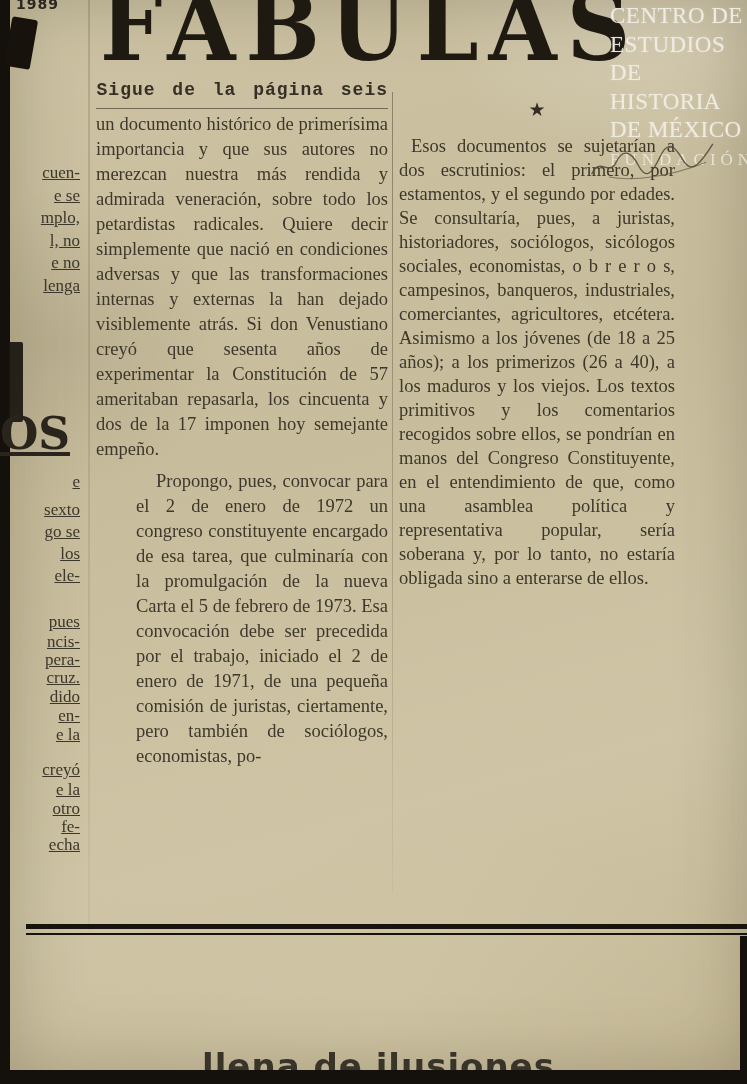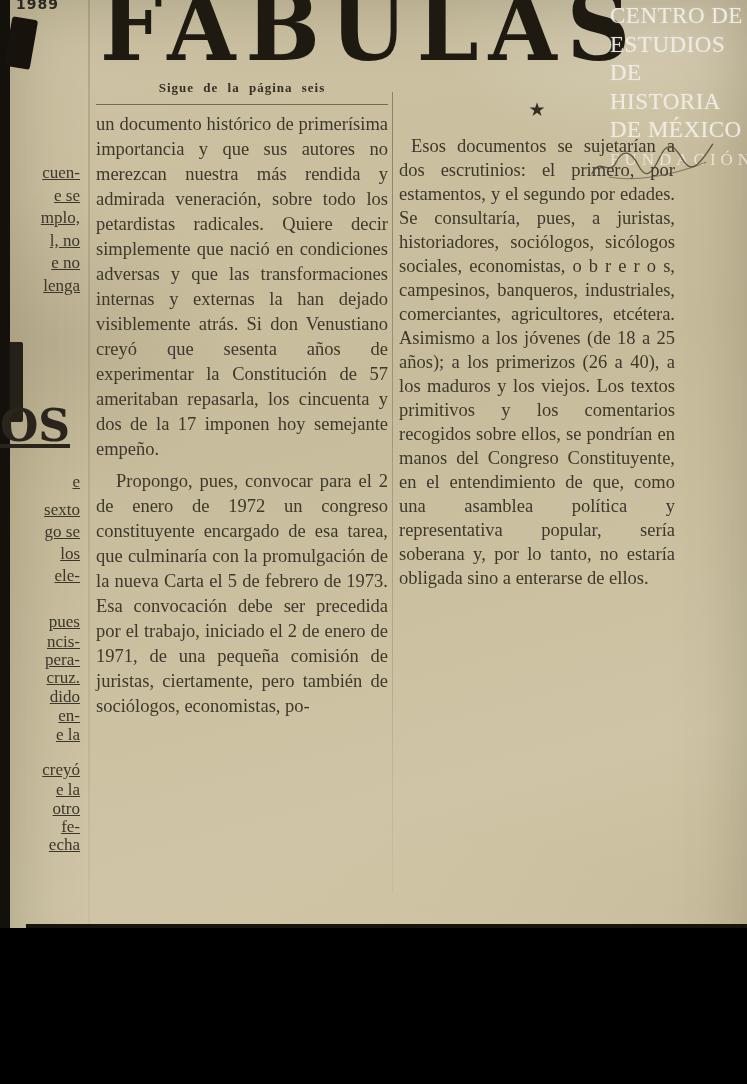--- a/index.html
+++ b/index.html
@@ -1,18 +1,18 @@
 <!DOCTYPE html>
 <html><head>
 <meta charset="utf-8">
 <style>
   * { margin:0; padding:0; box-sizing:border-box; }
   html,body { background:#000; }
   .stage{
-    position:relative; width:747px; height:928px;
+    position:relative; width:747px; height:1084px;
     background:#14100c; overflow:hidden;
     font-family:"Liberation Serif", serif;
   }
   .paper{
     position:absolute; left:10px; top:0; width:737px; height:1072px;
     background:
       radial-gradient(ellipse 320px 180px at 88% 3%, rgba(236,233,226,0.28), transparent 70%),
       radial-gradient(ellipse 260px 220px at 6% 32%, rgba(90,78,55,0.14), transparent 70%),
       radial-gradient(ellipse 500px 260px at 50% 95%, rgba(228,220,190,0.20), transparent 75%),
       linear-gradient(165deg,#cdc3a4 0%,#c7bc9b 40%,#cfc5a6 72%,#c3b794 100%);
@@ -40,35 +40,35 @@
     position:absolute; left:610px; top:2px; width:140px; z-index:6;
     color:#f1eee6; font-family:"Liberation Serif", serif;
   }
   .wm-line{
     font-size:23px; line-height:28.5px; letter-spacing:0.5px; opacity:0.95;
     text-shadow:0 0 2px rgba(255,255,255,0.25);
   }
   .wm-foundation{ margin-top:5px; font-size:17px; letter-spacing:5px; opacity:0.78; }
   .kicker{
     position:absolute; left:96px; top:80px; width:292px; z-index:2;
-    text-align:center; font-weight:bold; font-size:13px;
+    text-align:right; font-weight:bold; font-size:18px;
     letter-spacing:1px; word-spacing:5px; color:#352f26;
-    padding-bottom:8px; border-bottom:1.5px solid rgba(55,48,38,0.6);
+    padding-bottom:8px; border-bottom:1.5px solid rgba(55,48,38,0.6);font-family:Liberation Mono, monospace;
   }
   .frags{ position:absolute; left:10px; top:0; width:72px; height:920px; z-index:2; }
   .frag{ position:absolute; right:2px; font-size:17px; color:#3d372b; white-space:nowrap;text-decoration:underline; }
   .frag-big{
     font-family:"DejaVu Serif",serif; font-weight:bold; font-size:44px;
-    color:#2a251c; right:12px;
+    color:#2a251c; right:12px;margin-top:8px;
   }
   .col{ position:absolute; z-index:2; font-size:18.5px; color:#3e382c; text-align:justify; }
   .col p{ margin-bottom:7px; }
   .col-left{ left:96px; top:112px; width:292px; line-height:25px; }
   .col-right{ left:399px; top:88px; width:276px; line-height:24px; }
-  .indent{ text-indent:20px; }
+  .indent{ text-indent:20px;margin-left:40px; }
   .indent-sm{ text-indent:12px; }
   .star{ text-align:center; font-size:19px; margin:10px 0 12px; color:#332d24; }
   .col-rule{
     position:absolute; left:392px; top:92px; width:1px; height:800px; z-index:1;
     background:linear-gradient(rgba(60,52,40,0.45), rgba(60,52,40,0.05));
   }
   .signature{ position:absolute; left:588px; top:140px; z-index:7; transform:rotate(-4deg); }
   .rule{ position:absolute; left:26px; right:0; background:#17130d; z-index:2; }
   .rule-thick{ top:924px; height:5px; }
   .rule-thin{ top:933px; height:2px; }

